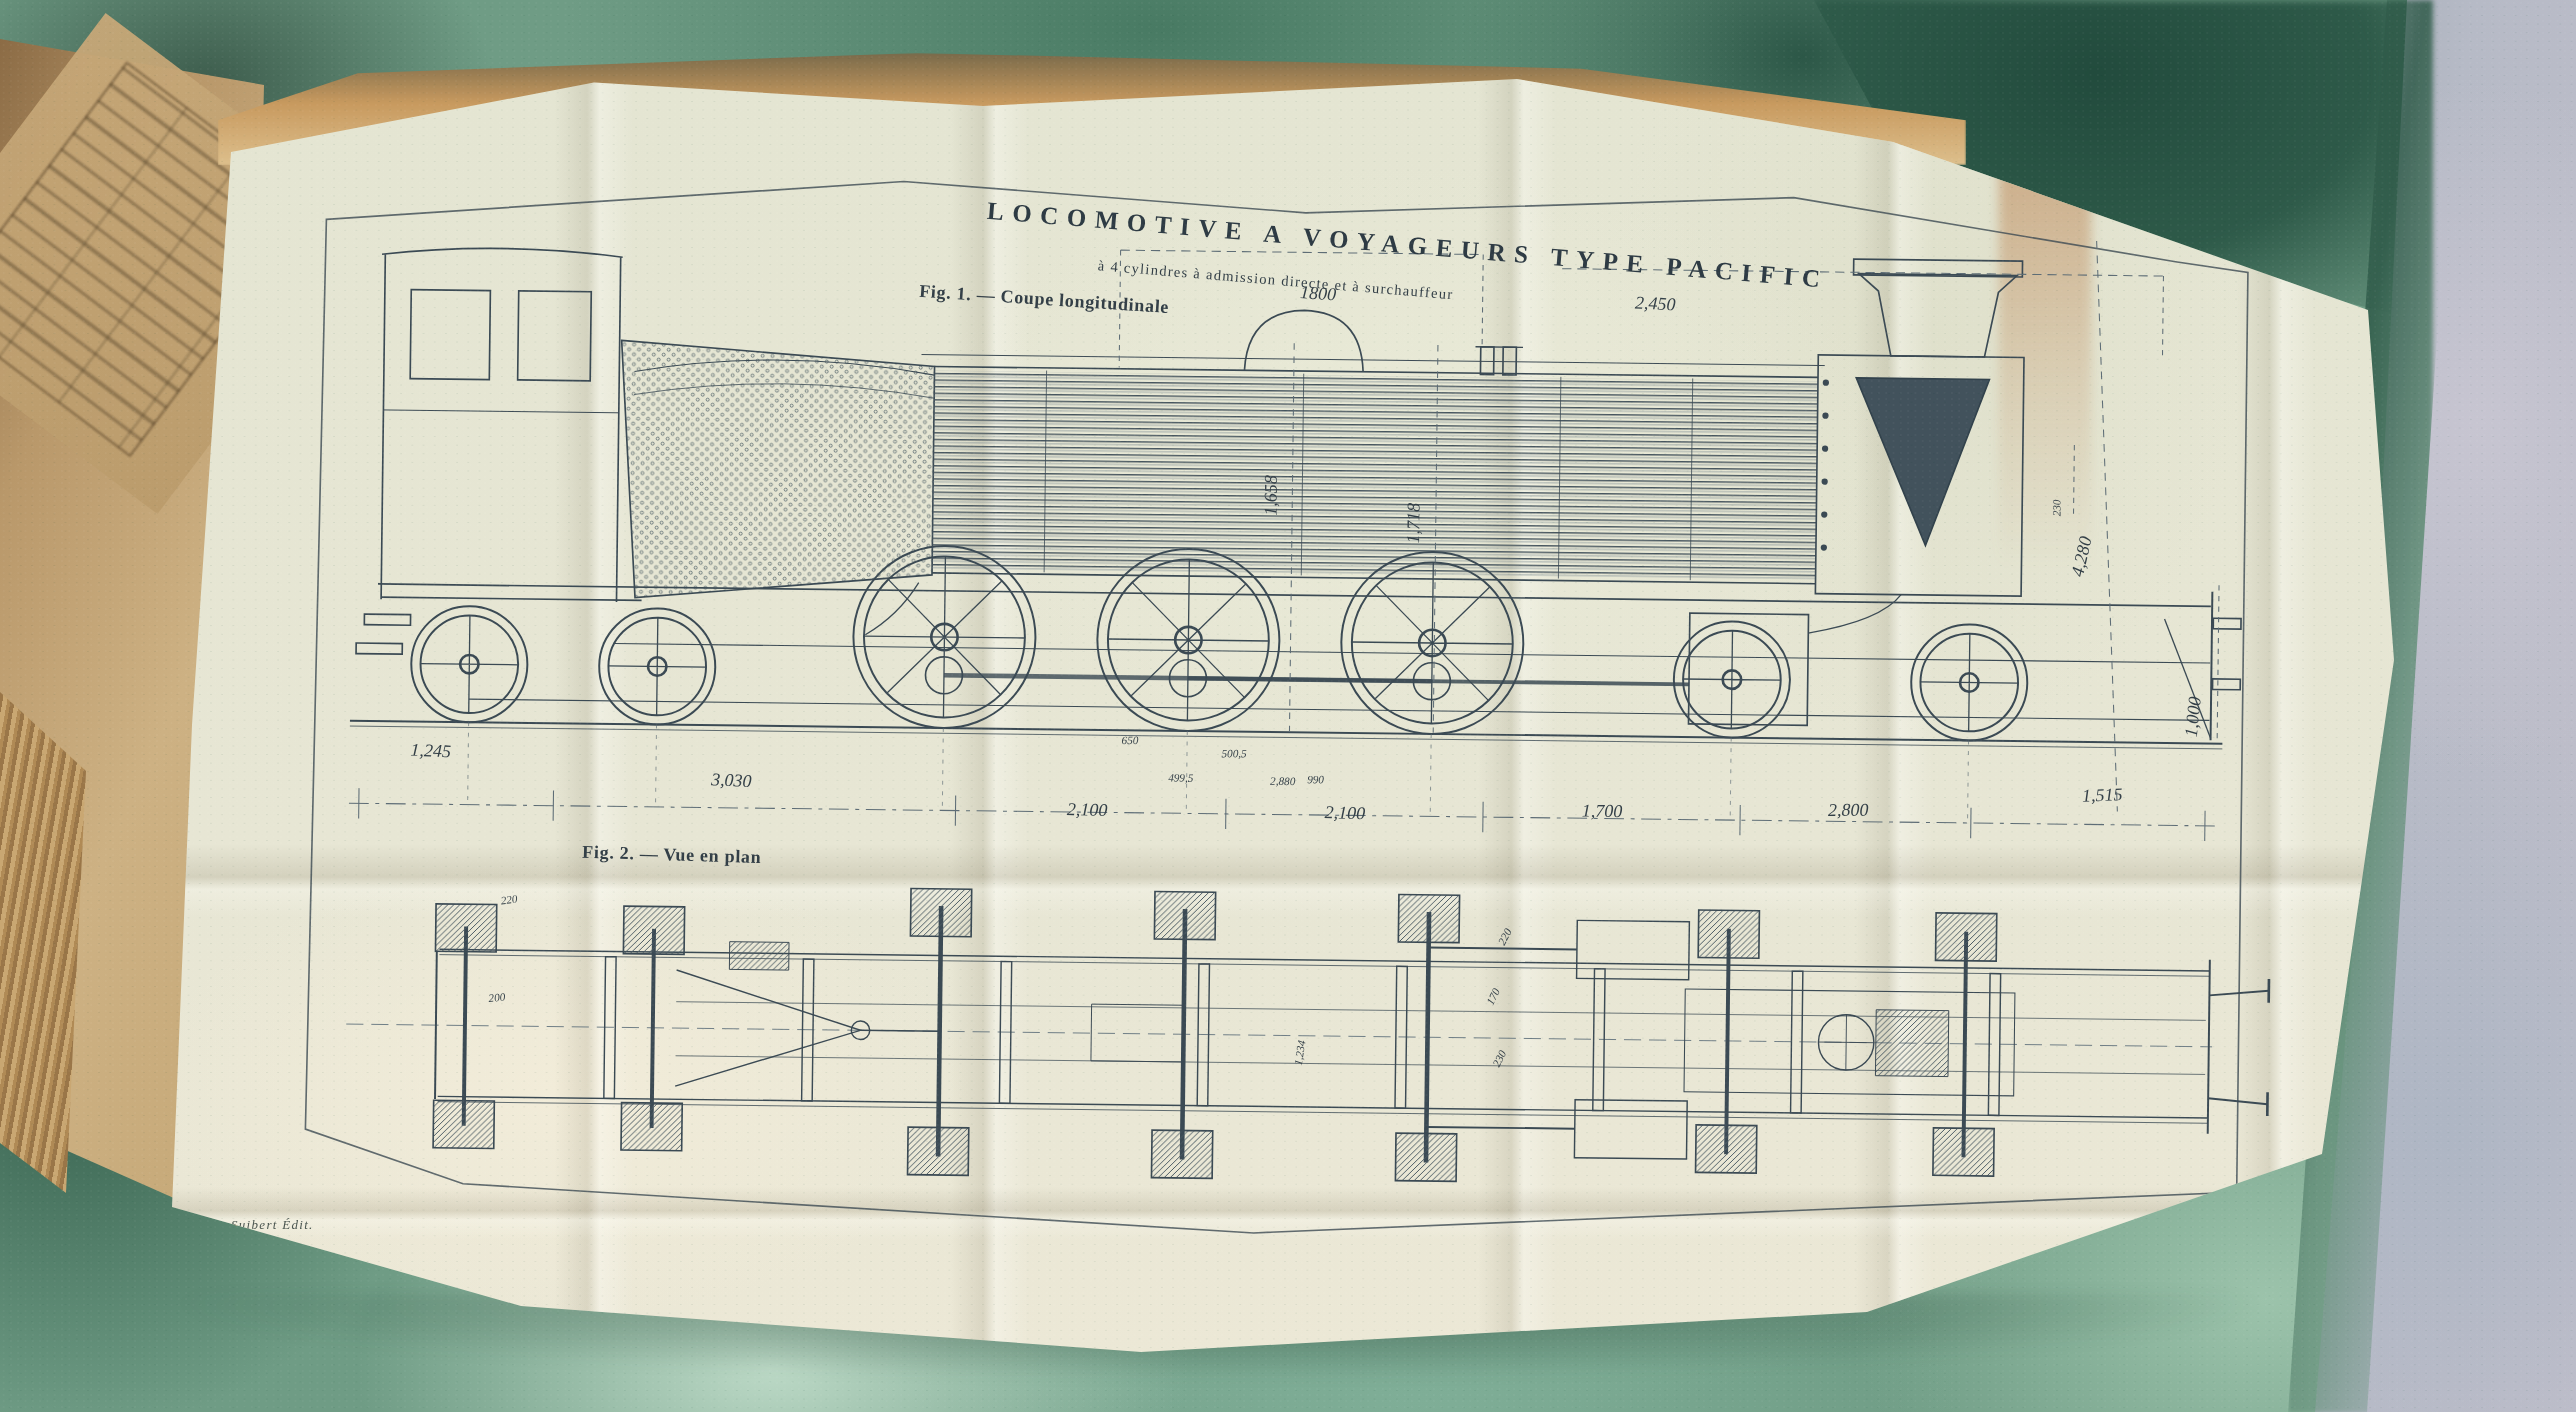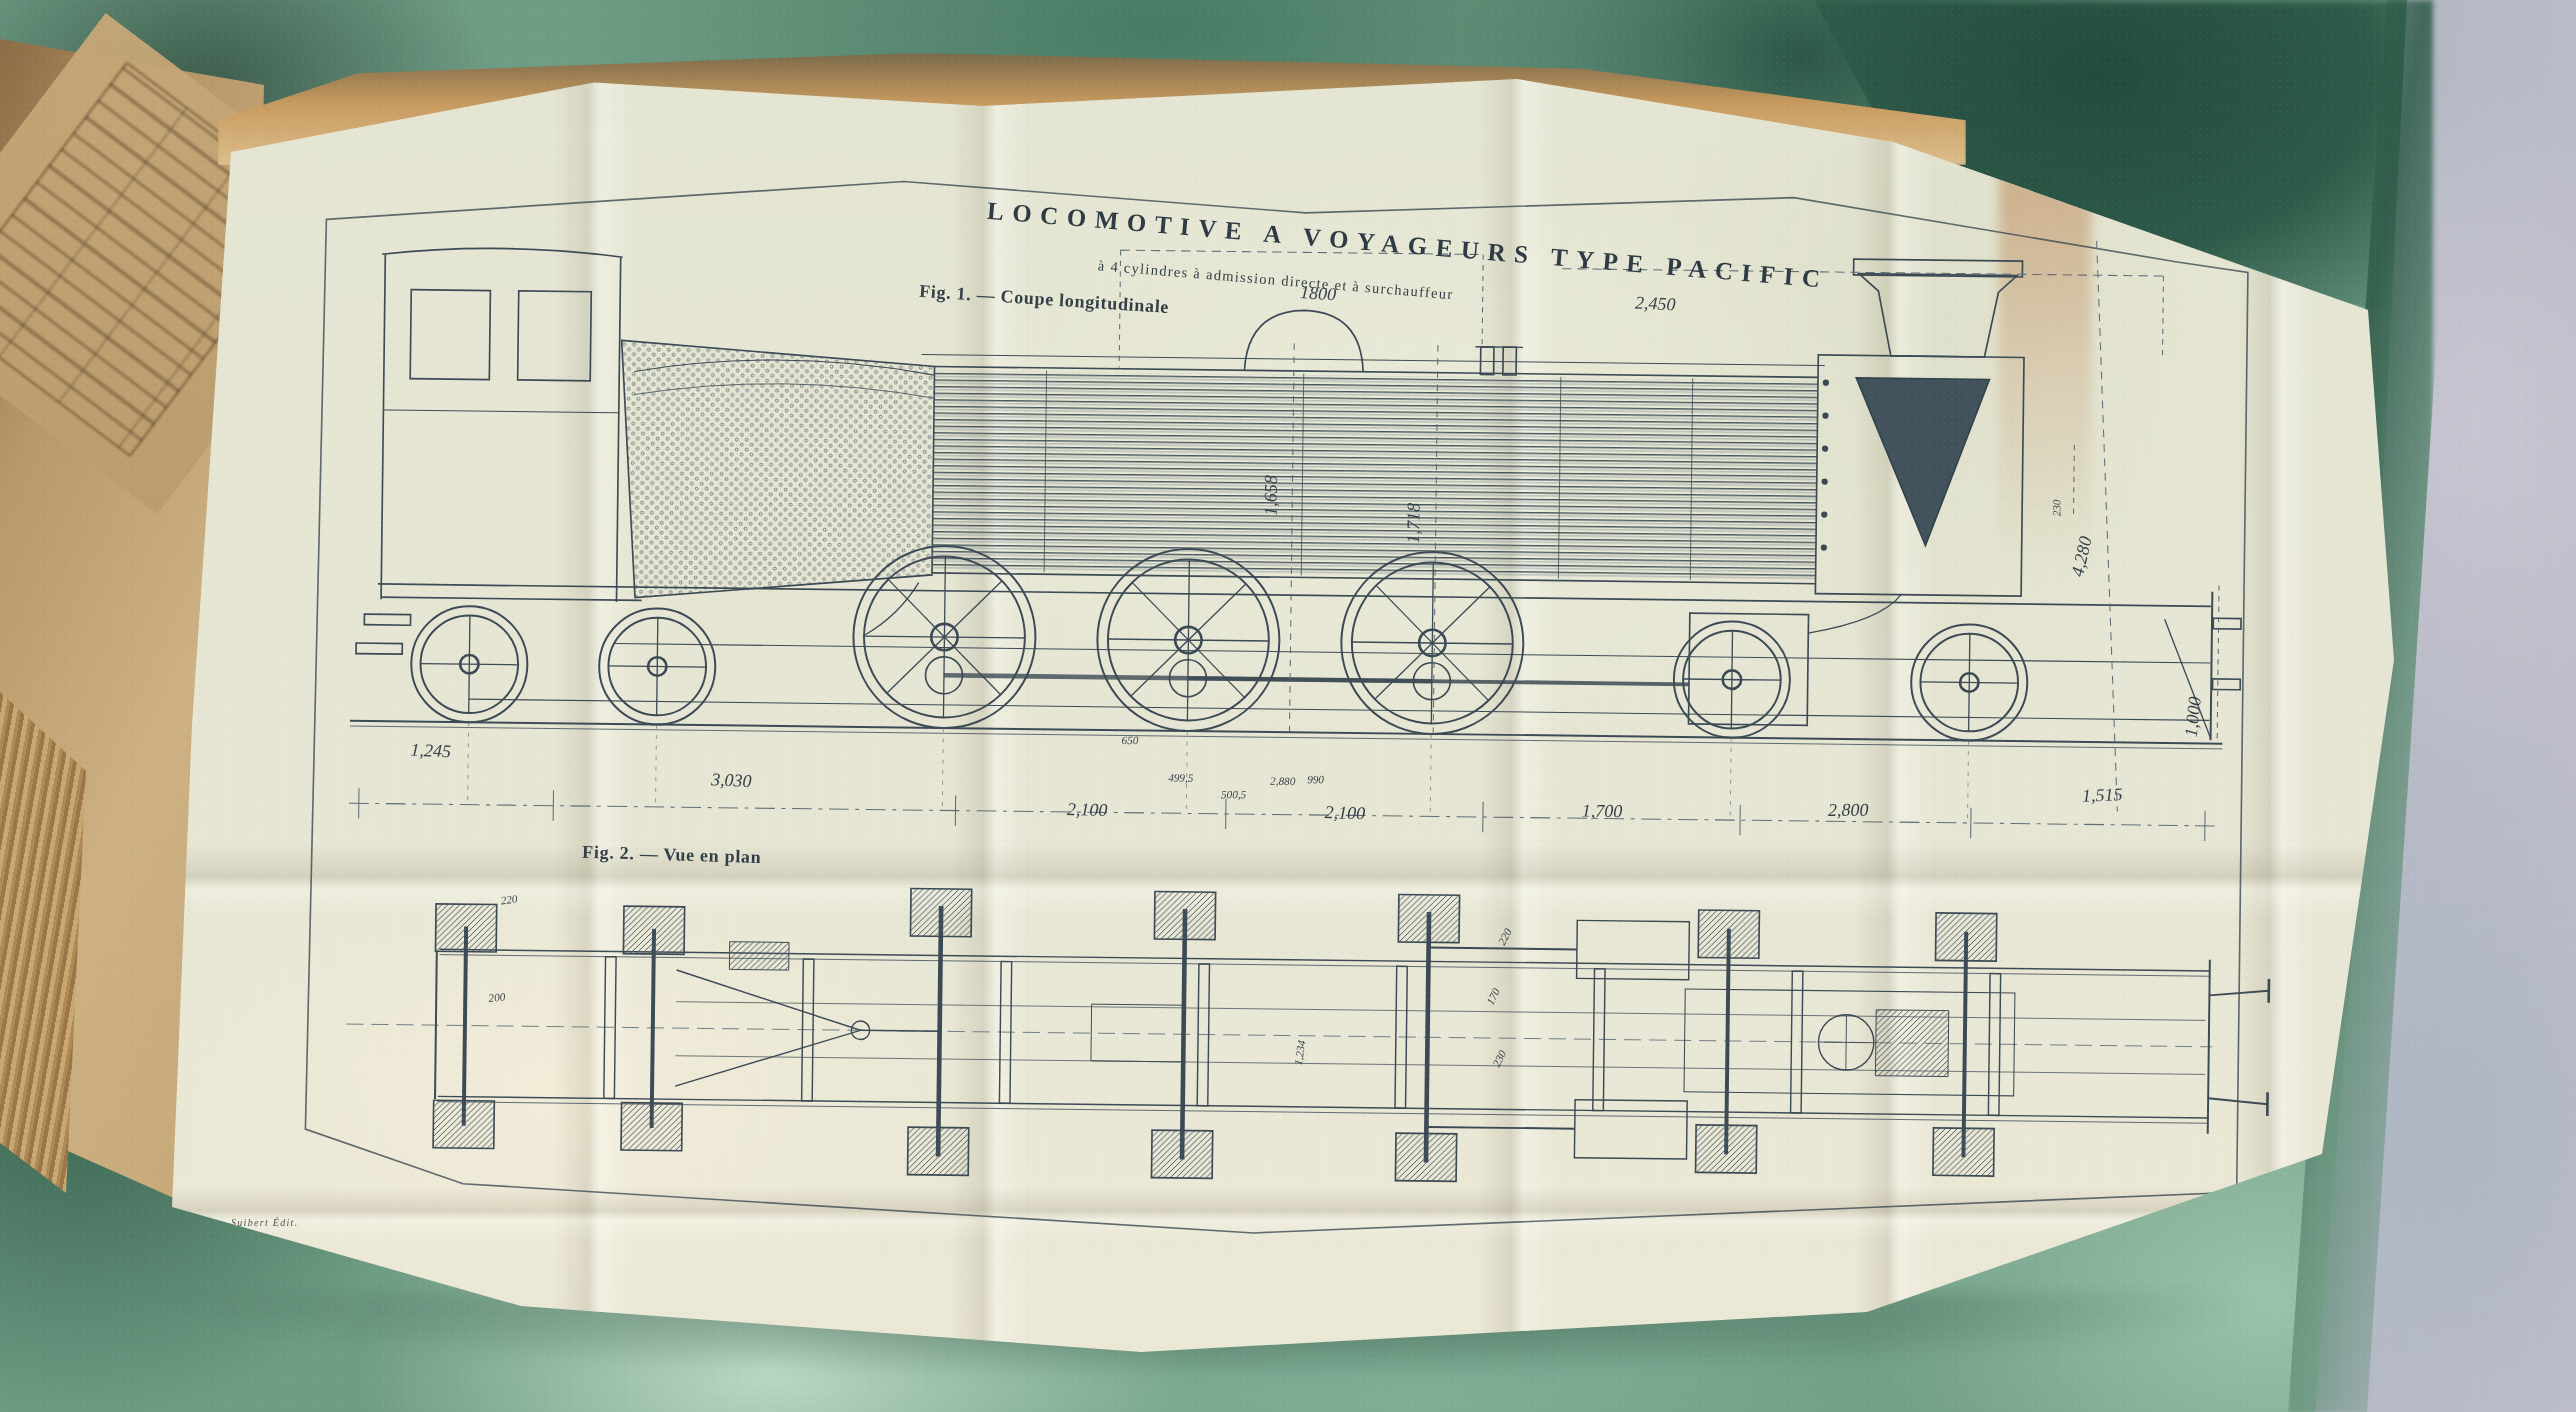--- a/index.html
+++ b/index.html
@@ -76,21 +76,21 @@
   #art{position:absolute;left:119px;top:86px;width:2044px;height:1121px;
     transform:rotate(.7deg);color:#32424c;}
   #art svg{position:absolute;left:0;top:0;}
   .lbl{position:absolute;white-space:nowrap;color:#333f47;}
   .title{font-size:25px;letter-spacing:8.6px;font-weight:bold;color:#2e3b44;}
   .subtitle{font-size:14.5px;letter-spacing:1.3px;}
   .figcap{font-size:18px;letter-spacing:0.7px;font-weight:bold;}
   .dim{font-size:18px;font-style:italic;}
   .dim-sm{font-size:11.2px;font-style:italic;}
   .vdim{transform:rotate(-90deg);transform-origin:left bottom;}
-  .imprint{position:absolute;left:79px;top:1151px;font-size:10px;font-style:italic;
+  .imprint{position:absolute;left:79px;top:1151px;font-size:13px;font-style:italic;
     color:#4a5550;letter-spacing:1.3px;filter:blur(0.3px);}
   #plate-shadow{position:absolute;left:132px;top:1293px;width:2176px;height:106px;
     background:radial-gradient(60% 90% at 50% 10%, rgba(25,55,40,.5), transparent 80%);filter:blur(6.6px);}
 </style>
 </head>
 <body>
 
 <div id="scene">
   <div id="shadow-tr"></div>
   <div id="wall"></div>
@@ -329,21 +329,21 @@
       <span class="lbl dim" style="left:140px;top:599px;transform:rotate(2deg)">1,245</span>
       <span class="lbl dim" style="left:441px;top:625px;transform:rotate(2deg)">3,030</span>
       <span class="lbl dim" style="left:797px;top:650px;transform:rotate(1deg)">2,100</span>
       <span class="lbl dim" style="left:1055px;top:650px;transform:rotate(1deg)">2,100</span>
       <span class="lbl dim" style="left:1312px;top:645px">1,700</span>
       <span class="lbl dim" style="left:1558px;top:641px;transform:rotate(-1deg)">2,800</span>
       <span class="lbl dim" style="left:1812px;top:623px;transform:rotate(-3deg)">1,515</span>
 
       <span class="lbl dim-sm" style="left:851px;top:584px">650</span>
       <span class="lbl dim-sm" style="left:898px;top:621px">499,5</span>
-      <span class="lbl dim-sm" style="left:951px;top:637px">500,5</span>
+      <span class="lbl dim-sm" style="left:951px;top:596px">500,5</span>
       <span class="lbl dim-sm" style="left:1000px;top:623px">2,880</span>
       <span class="lbl dim-sm" style="left:1037px;top:621px">990</span>
 
       <span class="lbl figcap" style="left:313px;top:700px;transform:rotate(1deg)">Fig. 2. — Vue en plan</span>
       <span class="lbl dim-sm" style="left:232px;top:751px;transform:rotate(-8deg)">220</span>
       <span class="lbl dim-sm" style="left:221px;top:849px;transform:rotate(-6deg)">200</span>
       <span class="lbl dim-sm vdim" style="left:1037px;top:902px;transform:rotate(-82deg)">1,234</span>
       <span class="lbl dim-sm" style="left:1228px;top:776px;transform:rotate(-62deg)">220</span>
       <span class="lbl dim-sm" style="left:1217px;top:836px;transform:rotate(-64deg)">170</span>
       <span class="lbl dim-sm" style="left:1224px;top:898px;transform:rotate(-64deg)">230</span>

